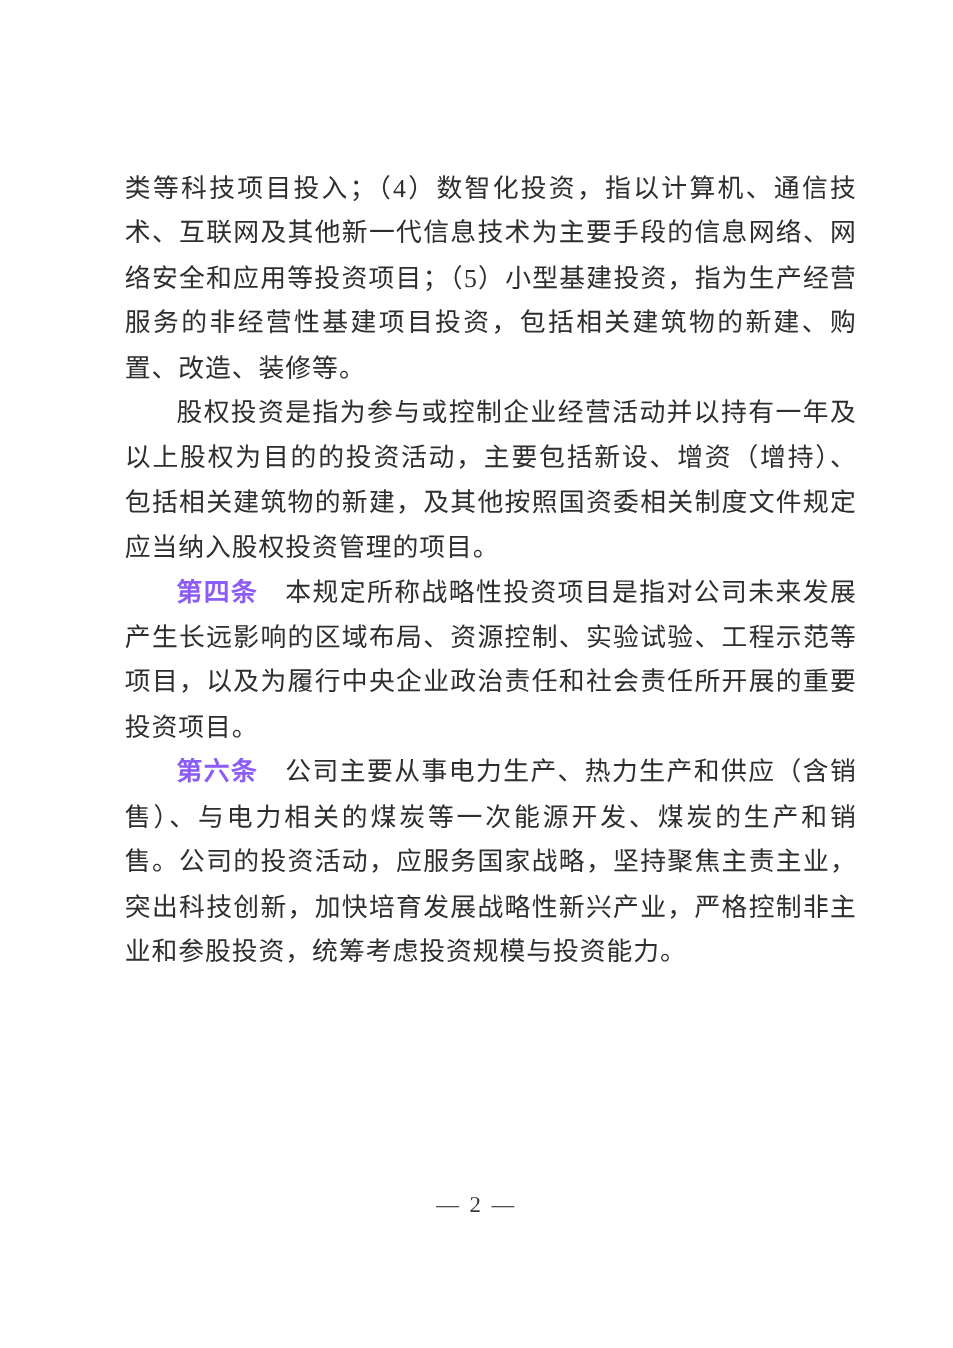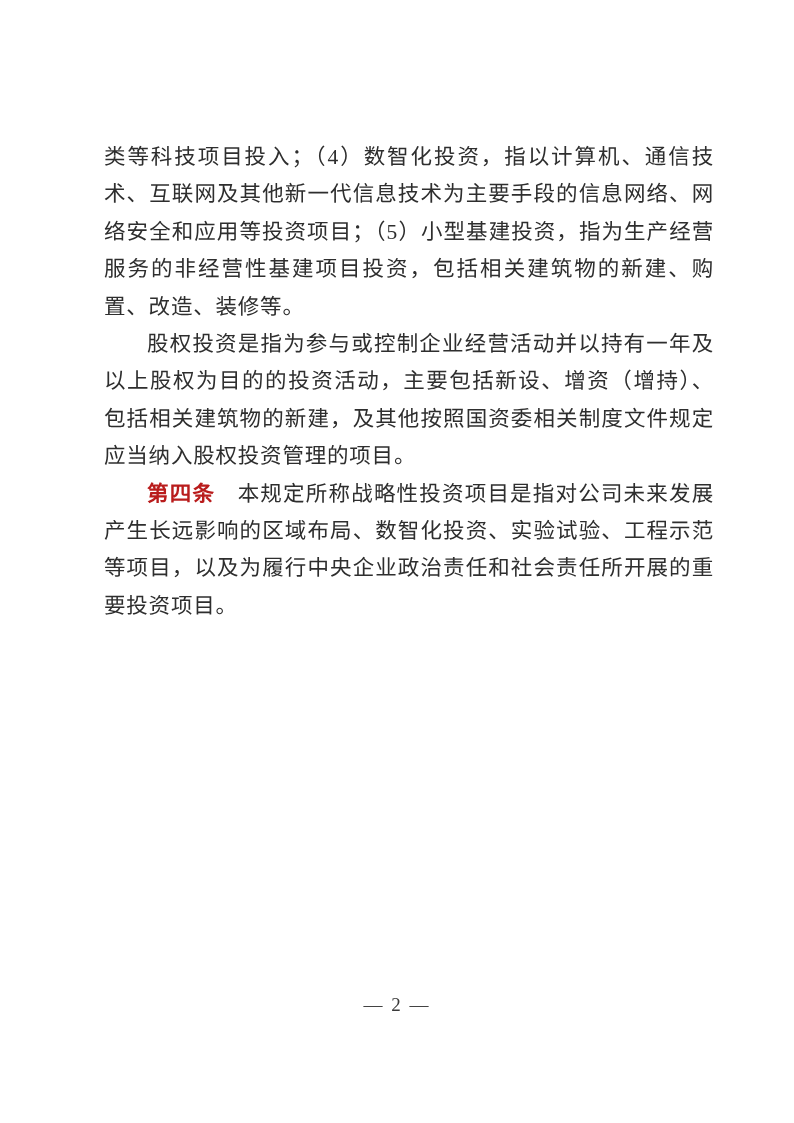--- a/index.html
+++ b/index.html
@@ -35,21 +35,21 @@
     margin: 0;
     word-break: break-all;
     overflow-wrap: break-word;
   }
   .para.indent {
     text-indent: 2em;
   }
   .article-label {
     font-weight: 700;
     margin-right: 1.05em;
-    color: #b91c1c;
+    color: #8b5cf6;
   }
   .footer {
     position: absolute;
     top: 994px;
     left: 0;
     width: 794px;
     text-align: center;
   }
   .page-number {
     font-size: 19px;
@@ -57,18 +57,19 @@
     letter-spacing: 2px;
   }
 </style>
 </head>
 <body>
 
 <div class="page">
   <div class="text-block" id="paragraphs-container">
       <p class="para"><span>类等科技项目投入；（4）数智化投资，指以计算机、通信技术、互联网及其他新一代信息技术为主要手段的信息网络、网络安全和应用等投资项目；（5）小型基建投资，指为生产经营服务的非经营性基建项目投资，包括相关建筑物的新建、购置、改造、装修等。</span></p>
       <p class="para indent"><span>股权投资是指为参与或控制企业经营活动并以持有一年及以上股权为目的的投资活动，主要包括新设、增资（增持）、包括相关建筑物的新建，及其他按照国资委相关制度文件规定应当纳入股权投资管理的项目。</span></p>
-      <p class="para indent"><span class="article-label">第四条</span><span>本规定所称战略性投资项目是指对公司未来发展产生长远影响的区域布局、数智化投资、实验试验、工程示范等项目，以及为履行中央企业政治责任和社会责任所开展的重要投资项目。</span></p>
+      <p class="para indent"><span class="article-label">第四条</span><span>本规定所称战略性投资项目是指对公司未来发展产生长远影响的区域布局、资源控制、实验试验、工程示范等项目，以及为履行中央企业政治责任和社会责任所开展的重要投资项目。</span></p>
+      <p class="para indent"><span class="article-label">第六条</span><span>公司主要从事电力生产、热力生产和供应（含销售）、与电力相关的煤炭等一次能源开发、煤炭的生产和销售。公司的投资活动，应服务国家战略，坚持聚焦主责主业，突出科技创新，加快培育发展战略性新兴产业，严格控制非主业和参股投资，统筹考虑投资规模与投资能力。</span></p>
     </div>
   <div class="footer">
     <span class="page-number">— 2 —</span>
   </div>
 </div>
 
 </body></html>

